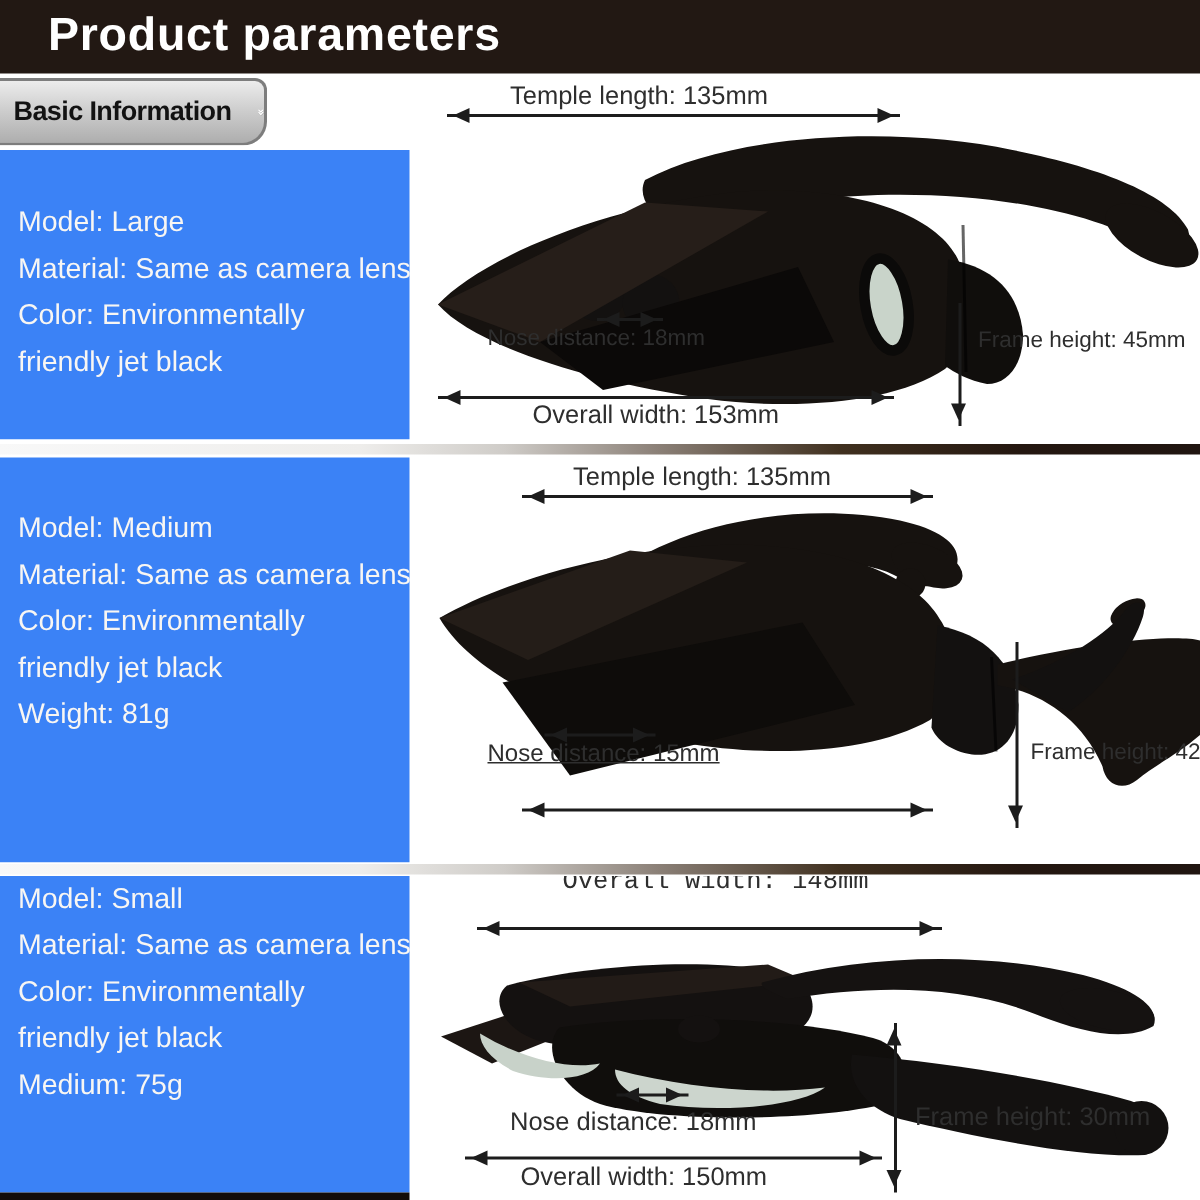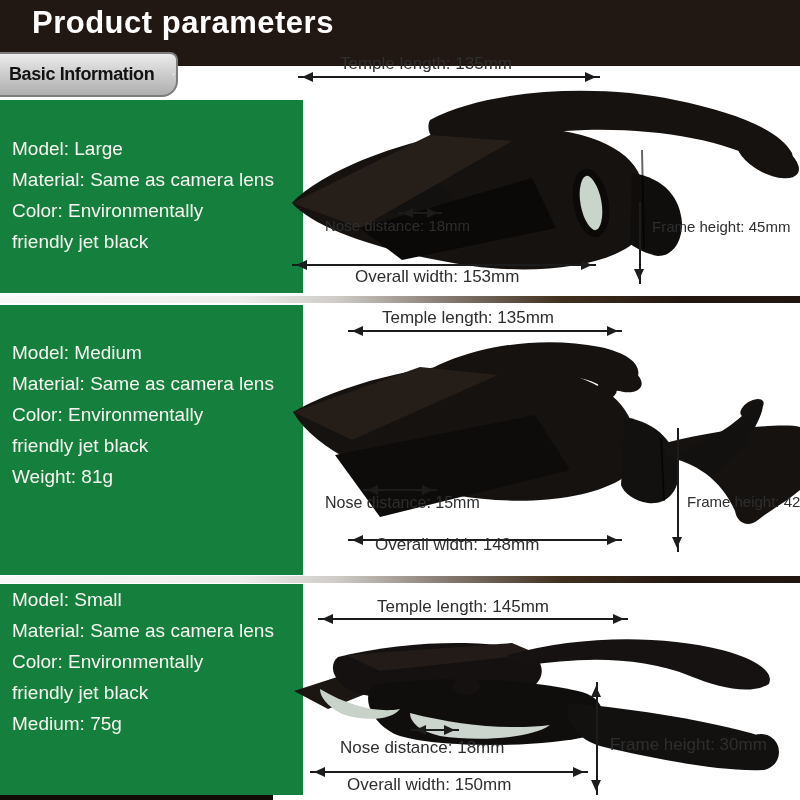--- a/index.html
+++ b/index.html
@@ -1,34 +1,34 @@
 <!DOCTYPE html>
 <html><head>
 <meta charset="utf-8">
 <style>
   html,body{margin:0;padding:0;background:#ffffff;}
   .page{position:relative;width:800px;height:800px;background:#ffffff;overflow:hidden;
         font-family:"Liberation Sans","DejaVu Sans",sans-serif;}
 
   
-  .banner{position:absolute;left:0;top:0;width:800px;height:66px;background:#221813;}
+  .banner{position:absolute;left:0;top:0;width:800px;height:49px;background:#221813;}
   .banner .title{position:absolute;left:32px;top:5px;color:#ffffff;font-size:31px;
                  font-weight:bold;letter-spacing:0.5px;white-space:nowrap;}
 
   
   .ribbon{position:absolute;left:0;top:52px;width:178px;height:45px;
           background:linear-gradient(#ececec,#cfcfcf 45%,#aeaeae);
           border:2px solid #7d7d7d;border-left:none;box-sizing:border-box;
           border-radius:0 8px 16px 0;display:flex;align-items:center;gap:16px;}
   .ribbon .label{font-size:18px;font-weight:bold;color:#121212;padding-left:9px;
                  letter-spacing:-0.4px;white-space:nowrap;}
   .ribbon svg{margin-left:2px;}
 
   
-  .info-panel{position:absolute;left:0;width:303px;background:#15803d;color:#f8f6f3;
+  .info-panel{position:absolute;left:0;width:273px;background:#3b82f6;color:#f8f6f3;
               box-sizing:border-box;padding-left:12px;font-size:19px;line-height:31px;}
   #panel-1{top:100px;height:193px;padding-top:33px;}
   #panel-2{top:305px;height:270px;padding-top:32px;}
   #panel-3{top:584px;height:211px;}
   .info-panel div{white-space:nowrap;}
 
   
   .divider{position:absolute;left:0;width:800px;background:#ffffff;}
   .divider .bar{position:absolute;left:0;width:800px;height:7px;
      background:linear-gradient(90deg,#f8f8f8 0%,#eeedeb 30%,#cfccc8 42%,#8a7f76 55%,#40301f 70%,#241710 85%,#201510 100%);}
@@ -140,27 +140,27 @@
 
     <path d="M385,138 C450,122 505,118 520,122 L520,185 C505,198 490,205 478,215 C468,223 457,218 455,206 C442,175 414,156 385,152 Z" fill="#16120f"></path>
     <ellipse cx="472" cy="103" rx="13" ry="7" transform="rotate(-32 472 103)" fill="#16120f"></ellipse>
     <path d="M395,148 C430,136 458,118 470,102 C477,93 485,96 482,106 C475,128 455,155 432,170 Z" fill="#131110"></path>
   </svg>
 
   <div class="ann center f17" style="left:382px;top:308px;width:200px;">Temple length: 135mm</div>
   <div class="harrow" style="left:348px;top:330px;width:274px;"></div>
 
   <div class="harrow" style="left:363px;top:489px;width:74px;"></div>
-  <div class="ann f16" style="left:325px;top:494px;">Nose distance: 15mm</div>
+  <div class="ann f16" style="left:325px;top:494px;text-decoration:underline;">Nose distance: 15mm</div>
 
   <div class="varrow head-bottom" style="left:677px;top:428px;height:124px;"></div>
   <div class="ann f15" style="left:687px;top:493px;">Frame height: 42mm</div>
 
   <div class="harrow" style="left:348px;top:539px;width:274px;"></div>
-  <div class="ann center f17" style="left:375px;top:535px;width:200px;">Overall width: 148mm</div>
+  <div class="ann center f17" style="left:375px;top:579px;width:200px;font-family:Liberation Mono, monospace;">Overall width: 148mm</div>
 
   <div class="divider" id="divider-2">
       <div class="bar"></div>
     </div>
 
   <div class="info-panel" id="panel-3">
     <div>Model: Small</div>
     <div>Material: Same as camera lens</div>
     <div>Color: Environmentally</div>
     <div>friendly jet black</div>
@@ -182,21 +182,20 @@
 
     <ellipse cx="186" cy="101" rx="14" ry="9" fill="#141110"></ellipse>
 
     <path d="M228,70 C300,50 380,50 442,65 C477,74 494,87 489,99 C470,110 440,103 410,91 C360,71 300,72 245,81 C235,77 226,73 228,70 Z" fill="#151211"></path>
     <ellipse cx="458" cy="88" rx="32" ry="13" transform="rotate(12 458 88)" fill="#151211"></ellipse>
 
     <path d="M288,118 C360,124 432,137 474,149 C498,158 502,179 483,185 C440,187 370,173 320,161 C297,154 284,136 288,118 Z" fill="#131110"></path>
     <circle cx="481" cy="167" r="18" fill="#131110"></circle>
   </svg>
 
-  <div class="ann center f17" style="left:377px;top:597px;width:200px;">Temple length: 145mm</div>
   <div class="harrow" style="left:318px;top:618px;width:310px;"></div>
 
   <div class="harrow" style="left:411px;top:729px;width:48px;"></div>
   <div class="ann f17" style="left:340px;top:738px;">Nose distance: 18mm</div>
 
   <div class="varrow head-both" style="left:596px;top:682px;height:113px;"></div>
   <div class="ann f17" style="left:610px;top:735px;">Frame height: 30mm</div>
 
   <div class="harrow" style="left:310px;top:771px;width:278px;"></div>
   <div class="ann center f17" style="left:347px;top:775px;width:200px;">Overall width: 150mm</div>

